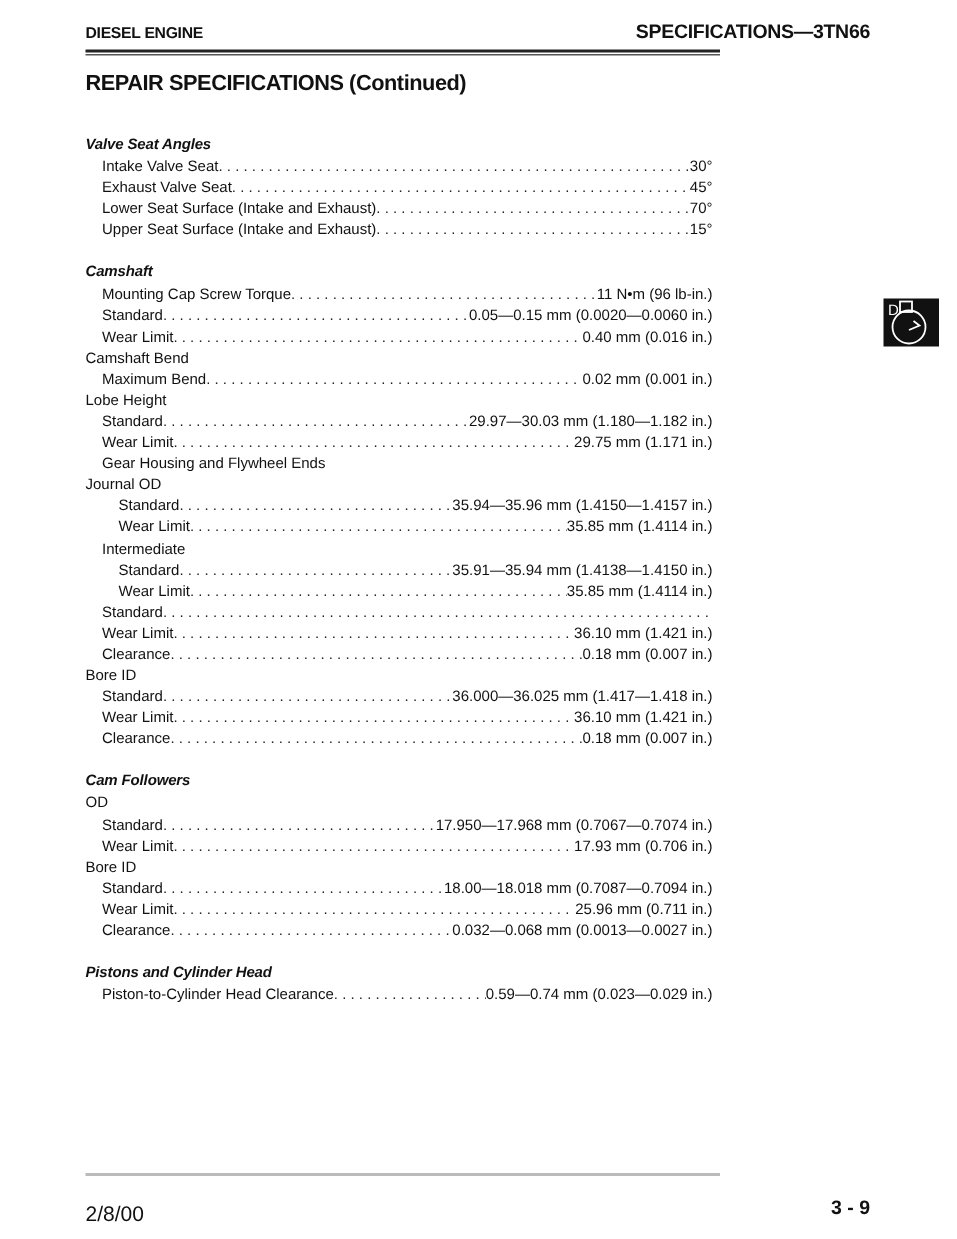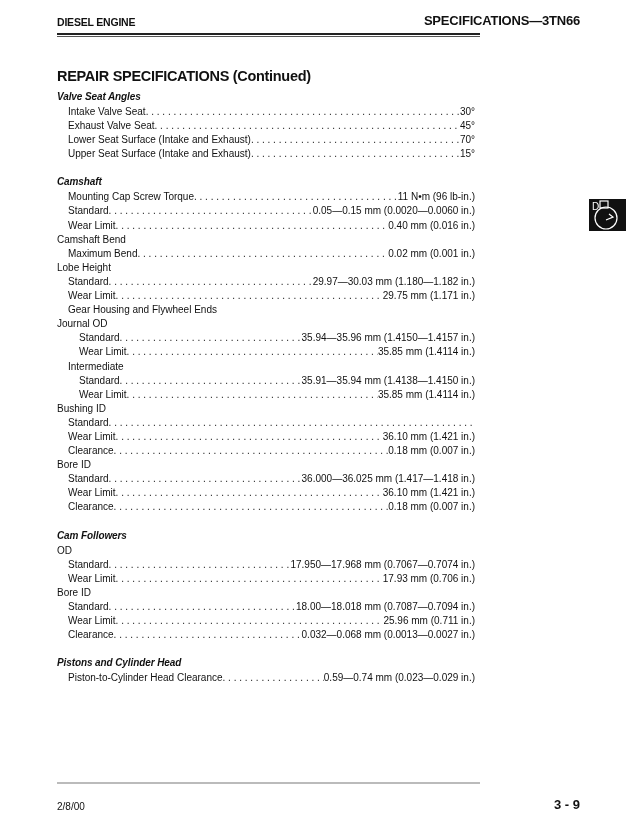--- a/index.html
+++ b/index.html
@@ -2,35 +2,35 @@
 <html><head>
 <meta charset="utf-8">
 <style>
   html, body { margin:0; padding:0; background:#fff; }
   body { width:638px; height:826px; position:relative; overflow:hidden;
          font-family:"Liberation Sans", sans-serif; color:#111; }
   .hdr-left { position:absolute; left:57px; top:16px; font-size:10.5px; font-weight:bold; letter-spacing:-0.2px; }
   .hdr-right { position:absolute; right:58px; top:13px; font-size:13px; font-weight:bold; letter-spacing:-0.2px; }
   .rule-top1 { position:absolute; left:57px; width:423px; top:33px; height:2px; background:#222; }
   .rule-top2 { position:absolute; left:57px; width:423px; top:36px; height:1px; background:#555; }
-  .title { position:absolute; left:57px; top:68px; font-size:14.5px; font-weight:bold; letter-spacing:-0.3px; }
+  .title { position:absolute; left:57px; top:48px; font-size:14.5px; font-weight:bold; letter-spacing:-0.3px; }
   .content { position:absolute; left:57px; top:89px; width:418px; }
   .sec-h { font-size:10px; font-weight:bold; height:16px; line-height:16px; letter-spacing:-0.1px;font-style:italic; }
   .gap { height:13px; }
   .row { display:flex; font-size:10px; height:14.1px; line-height:14.1px; white-space:nowrap; overflow:hidden; }
   .row .lbl { flex:none; }
   .row .dots { flex:1; overflow:hidden; letter-spacing:2.2px; color:#222; }
   .row .dots::before { content:". . . . . . . . . . . . . . . . . . . . . . . . . . . . . . . . . . . . . . . . . . . . . . . . . . . . . . . . . . . . . . . . . . . . . . . . . . . . . . . . . . . . . . . . . . . . . . . . . . . . . . . . . . . . . . . . ."; letter-spacing:0; }
   .row .val { flex:none; }
   .sub { font-size:10px; height:14.1px; line-height:14.1px; }
   .i1 { padding-left:11px; }
   .i2 { padding-left:22px; }
   .tab-icon { position:absolute; left:589px; top:199px; width:37px; height:32px; background:#111; }
   .rule-bot { position:absolute; left:57px; width:423px; top:782px; height:2px; background:#bbb; }
-  .ftr-left { position:absolute; left:57px; top:801px; font-size:10px; }
+  .ftr-left { position:absolute; left:57px; top:801px; font-size:14px; }
   .ftr-right { position:absolute; right:58px; top:797px; font-size:13px; font-weight:bold;text-align:center; }
 </style>
 </head>
 <body>
 
 <div class="hdr-left">DIESEL ENGINE</div>
 <div class="hdr-right">SPECIFICATIONS—3TN66</div>
 <div class="rule-top1"></div>
 <div class="rule-top2"></div>
 
@@ -110,21 +110,20 @@
   <div class="row i2">
       <span class="lbl">Standard</span>
       <span class="dots"></span>
       <span class="val">35.91—35.94 mm (1.4138—1.4150 in.)</span>
     </div>
   <div class="row i2">
       <span class="lbl">Wear Limit</span>
       <span class="dots"></span>
       <span class="val">35.85 mm (1.4114 in.)</span>
     </div>
-  <div class="sub">Bushing ID</div>
   <div class="row i1">
       <span class="lbl">Standard</span>
       <span class="dots"></span>
     </div>
   <div class="row i1">
       <span class="lbl">Wear Limit</span>
       <span class="dots"></span>
       <span class="val">36.10 mm (1.421 in.)</span>
     </div>
   <div class="row i1">

